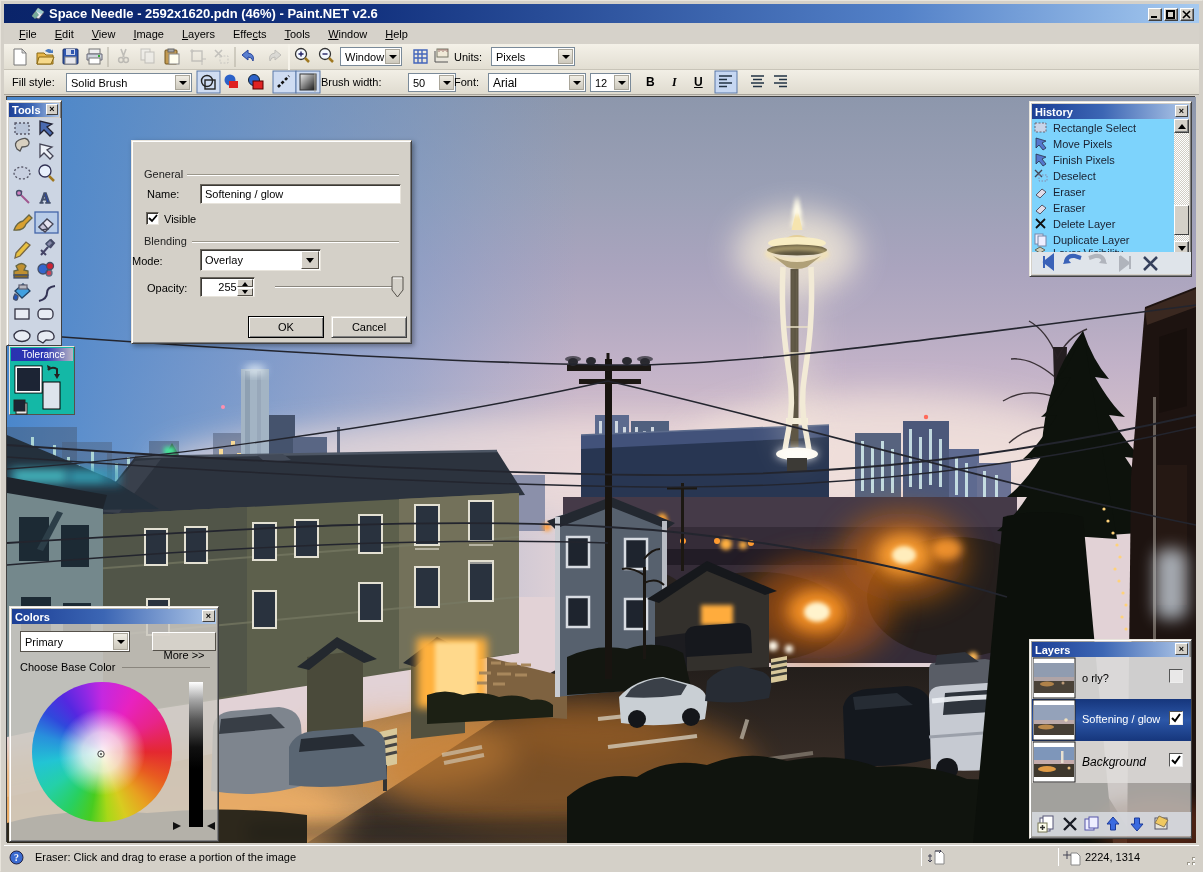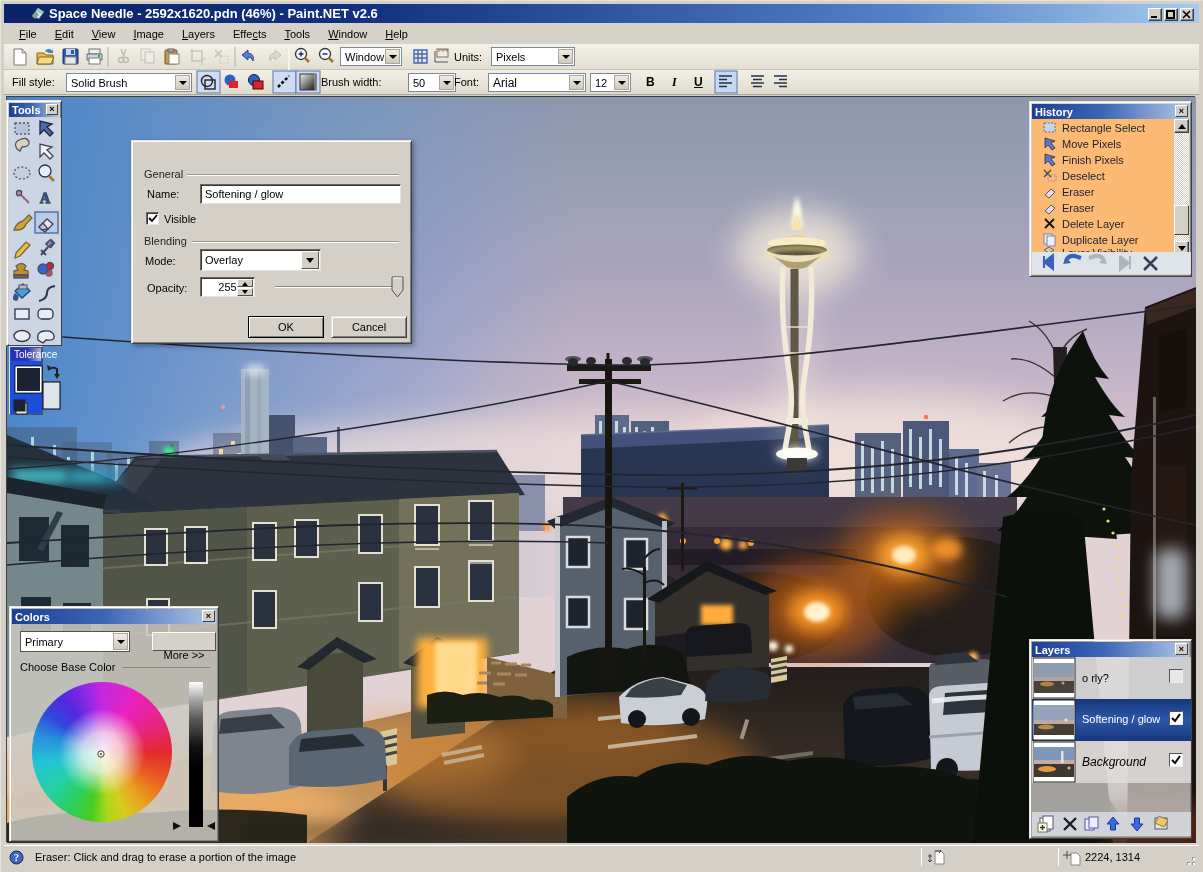--- a/index.html
+++ b/index.html
@@ -666,21 +666,21 @@
 
         <rect x="6" y="190" width="14" height="10" fill="#e8ecf4" stroke="#334"></rect>
         <rect x="29" y="190" width="15" height="10" rx="4" fill="#e8ecf4" stroke="#334"></rect>
 
         <ellipse cx="13" cy="217" rx="8" ry="5.5" fill="#e8ecf4" stroke="#334"></ellipse>
         <path d="M29 221 q-2 -8 6 -9 q9 -1 10 5 q1 5 -8 4 l-3 3 z" fill="#e8ecf4" stroke="#334"></path>
       </g>
     </svg>
   </div>
 
-  <div style="position:absolute;left:8px;top:345px;width:34px;height:69px;background:#1d4ed8;border:1px solid;border-color:#e8e4dc #55514a #55514a #e8e4dc;">
+  <div style="position:absolute;left:8px;top:345px;width:66px;height:69px;background:#14b8a6;border:1px solid;border-color:#e8e4dc #55514a #55514a #e8e4dc;text-align:center;">
     <div style="height:13px;margin:1px;background:linear-gradient(90deg,#2a32b0,#2a36b4 55%,#b8b4c4);color:#fff;font-size:10px;padding-left:3px;line-height:13px;">Tolerance</div>
     <svg width="52" height="52" style="position:absolute;left:0;top:16px;">
       <rect x="5" y="3" width="27" height="27" fill="#1c2434" stroke="#000"></rect>
       <rect x="6.2" y="4.2" width="24.6" height="24.6" fill="none" stroke="#fff" stroke-width="1.6"></rect>
       <rect x="33" y="35" width="1" height="1" fill="none"></rect>
       <rect x="33" y="19" width="17" height="27" fill="#dde4ec" stroke="#000"></rect>
       <path d="M38 7 q4 -4 9 -1 l0 5" stroke="#222" stroke-width="2" fill="none"></path>
         <path d="M44 11 l3 5 3 -5 z" fill="#222"></path>
       <path d="M41 4 l-4 -2 1 5 z" fill="#222"></path>
       <rect x="6" y="40" width="11" height="11" fill="#e8e8e8" stroke="#222"></rect>
@@ -694,21 +694,21 @@
     <span style="position:absolute;left:15px;top:47px;">Name:</span>
     <div style="position:absolute;left:68px;top:43px;width:201px;height:20px;background:#fff;border:1px solid;border-color:#6a665e #e8e4dc #e8e4dc #6a665e;box-shadow:inset 1px 1px 0 #3a3834;padding:3px 0 0 4px;">Softening / glow</div>
     <div style="position:absolute;left:14px;top:71px;width:13px;height:13px;background:#fff;border:1px solid;border-color:#6a665e #e8e4dc #e8e4dc #6a665e;box-shadow:inset 1px 1px 0 #3a3834;">
       <svg width="11" height="11">
           <path d="M2 5 l3 3 5 -6" stroke="#000" stroke-width="1.8" fill="none"></path>
         </svg>
     </div>
     <span style="position:absolute;left:32px;top:72px;">Visible</span>
     <span style="position:absolute;left:12px;top:94px;color:#222;">Blending</span>
     <div style="position:absolute;left:60px;top:100px;right:12px;height:2px;border-top:1px solid #9a968a;border-bottom:1px solid #fff;"></div>
-    <span style="position:absolute;left:13px;top:114px;">Mode:</span>
+    <span style="position:absolute;left:0;top:114px;">Mode:</span>
     <div style="position:absolute;left:68px;top:108px;width:121px;height:22px;background:#fff;border:1px solid;border-color:#6a665e #e8e4dc #e8e4dc #6a665e;box-shadow:inset 1px 1px 0 #3a3834;padding:4px 0 0 4px;">Overlay
       <div style="position:absolute;right:1px;top:1px;bottom:1px;width:18px;background:#d4d0c8;border:1px solid;border-color:#fff #55514a #55514a #fff;display:flex;align-items:center;justify-content:center;">
           <div style="border:4px solid transparent;border-top:5px solid #000;margin-top:5px;"></div>
         </div>
     </div>
     <span style="position:absolute;left:15px;top:141px;">Opacity:</span>
     <div style="position:absolute;left:68px;top:136px;width:55px;height:20px;background:#fff;border:1px solid;border-color:#6a665e #e8e4dc #e8e4dc #6a665e;box-shadow:inset 1px 1px 0 #3a3834;padding:3px 0 0 0;text-align:center;">255
       <div style="position:absolute;right:1px;top:1px;width:16px;height:8px;background:#d4d0c8;border:1px solid;border-color:#fff #55514a #55514a #fff;">
           <div style="border:3px solid transparent;border-bottom:4px solid #000;width:0;margin:0 auto;margin-top:-1px;"></div>
         </div>
@@ -720,21 +720,21 @@
     <svg width="16" height="24" style="position:absolute;left:258px;top:135px;">
         <path d="M2 1 h11 v13 l-5.5 7 -5.5 -7 z" fill="#d4d0c8" stroke="#55514a"></path>
         <path d="M3 2 h9" stroke="#fff"></path>
       </svg>
     <div style="position:absolute;left:116px;top:175px;width:76px;height:22px;background:#d4d0c8;border:1px solid #000;box-shadow:inset 1px 1px 0 #fff,inset -1px -1px 0 #808080;text-align:center;padding-top:4px;">OK</div>
     <div style="position:absolute;left:199px;top:175px;width:76px;height:22px;background:#d4d0c8;border:1px solid;border-color:#e8e4dc #404040 #404040 #e8e4dc;box-shadow:inset 1px 1px 0 #fff,inset -1px -1px 0 #808080;text-align:center;padding-top:4px;">Cancel</div>
   </div>
 
   <div class="pal" style="left:1028px;top:100px;width:163px;height:176px;font-size:11px;">
     <div class="paltitle">History<span class="palx">×</span></div>
-    <div style="position:absolute;left:2px;top:17px;width:146px;height:137px;background:#fdba74;overflow:hidden;padding-left:9px;">
+    <div style="position:absolute;left:2px;top:17px;width:146px;height:137px;background:#7dd3fc;overflow:hidden;">
       <svg width="146" height="150">
         <g font-size="11" fill="#1a2030" font-family="Liberation Sans">
           <g transform="translate(2,2)">
               <rect x="1" y="2" width="11" height="9" fill="#c8d4e8" stroke="#667" stroke-dasharray="2 1.5"></rect>
               <text x="19" y="11">Rectangle Select</text>
             </g>
           <g transform="translate(2,18)">
               <path d="M2 1 l0 10 3 -3 4 5 3 -2 -4 -5 4 -2 z" fill="#5577cc" stroke="#223" stroke-width=".7"></path>
               <text x="19" y="11">Move Pixels</text>
             </g>

